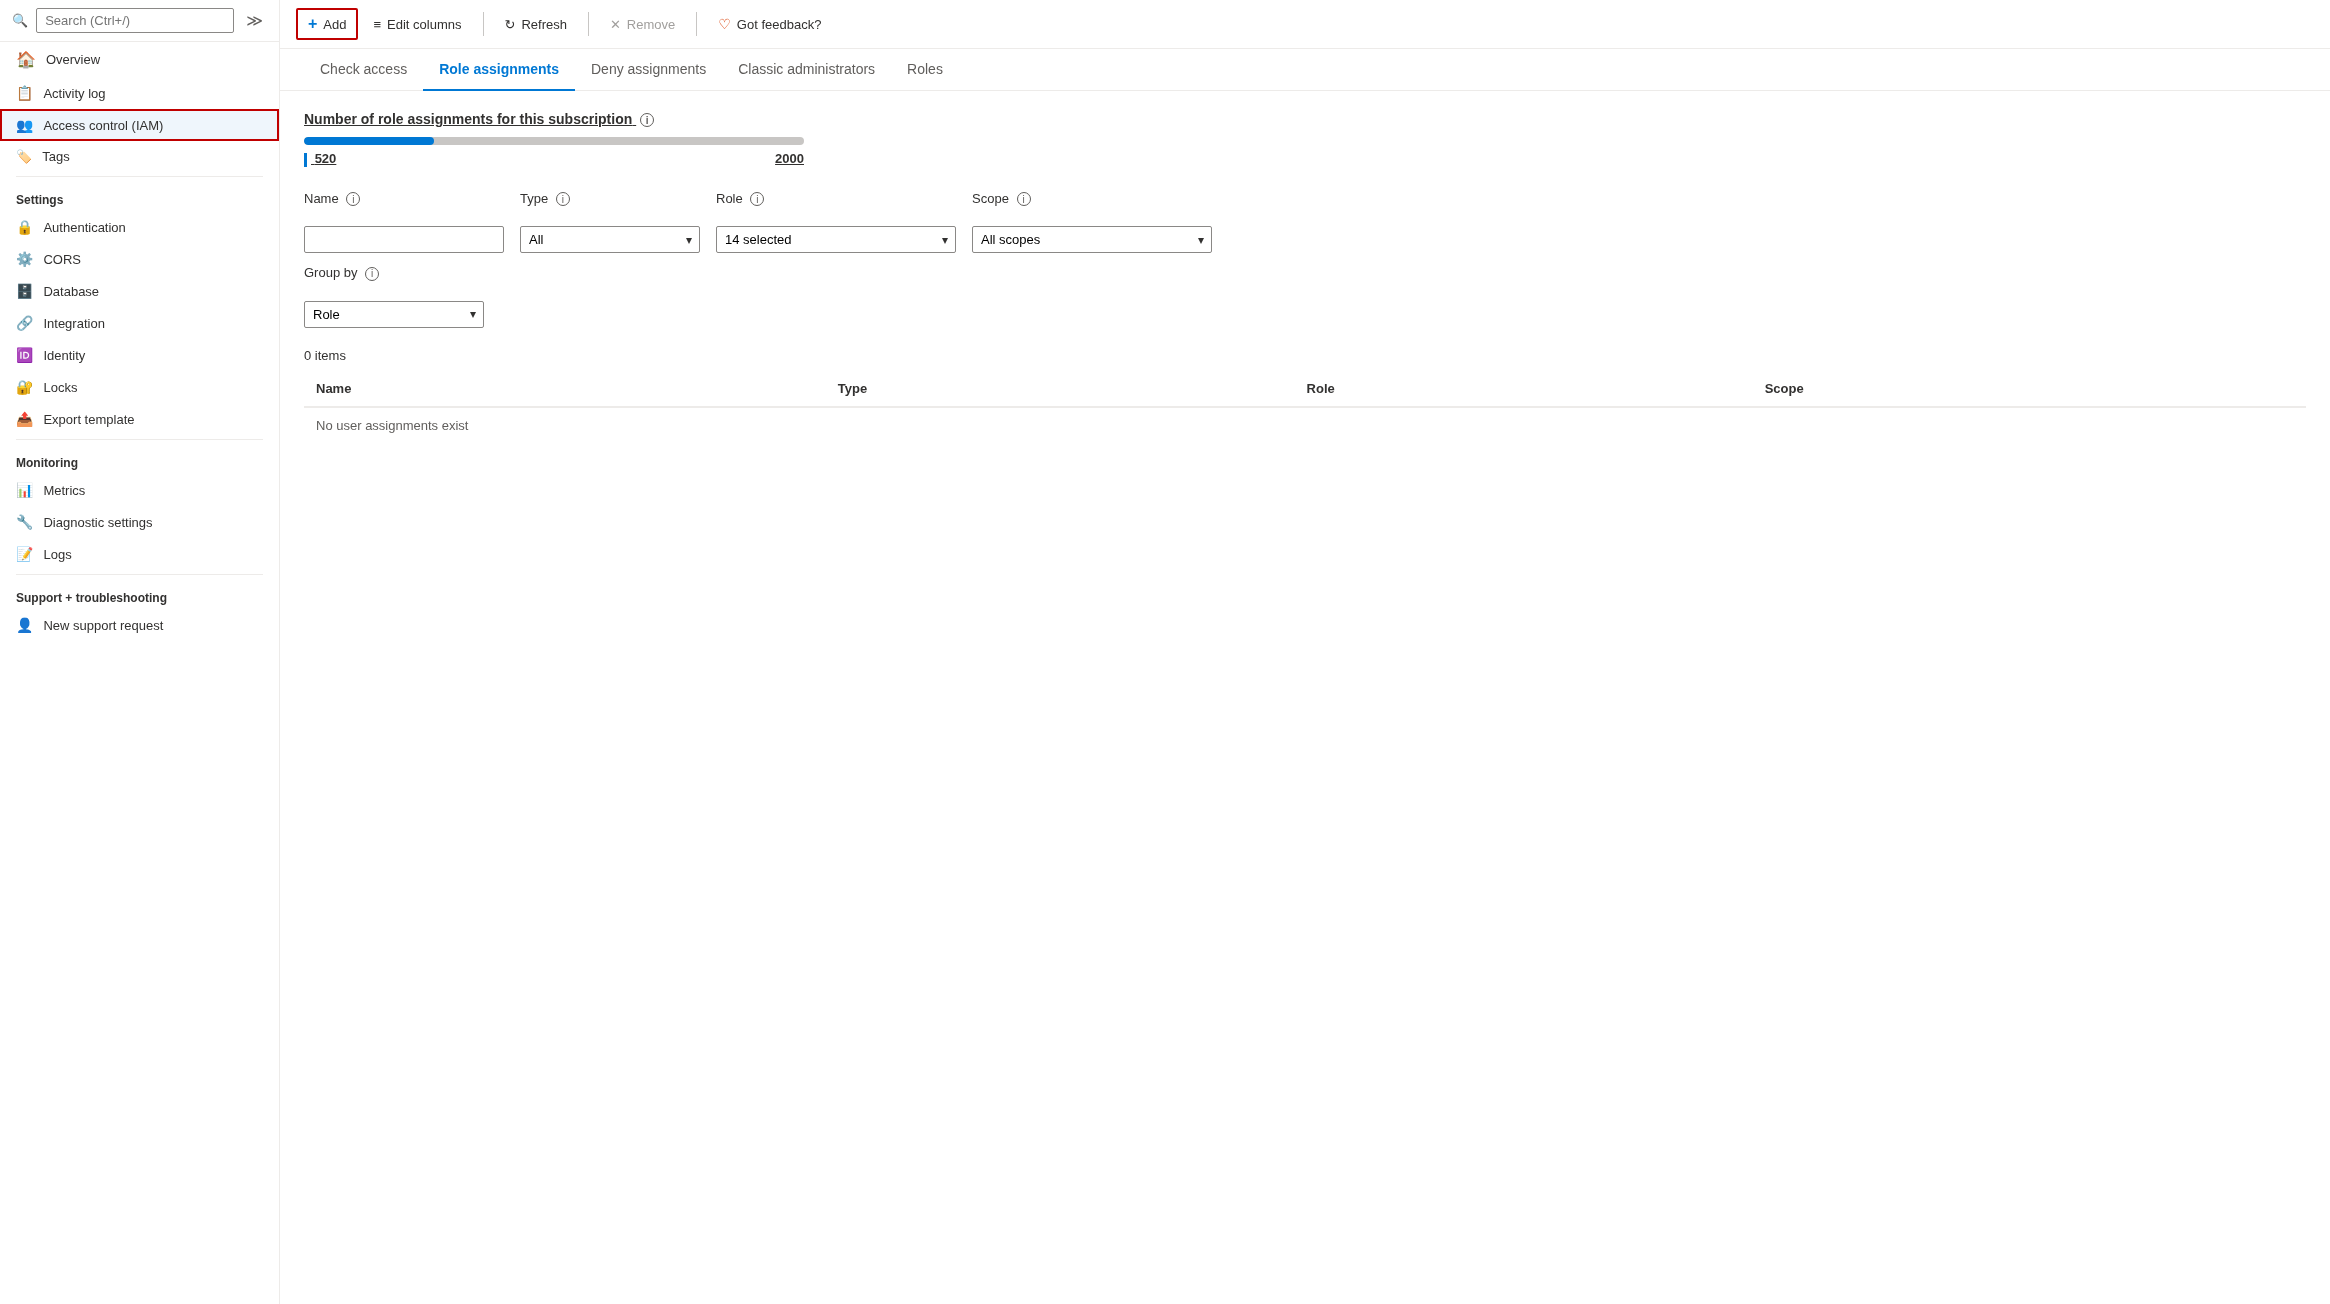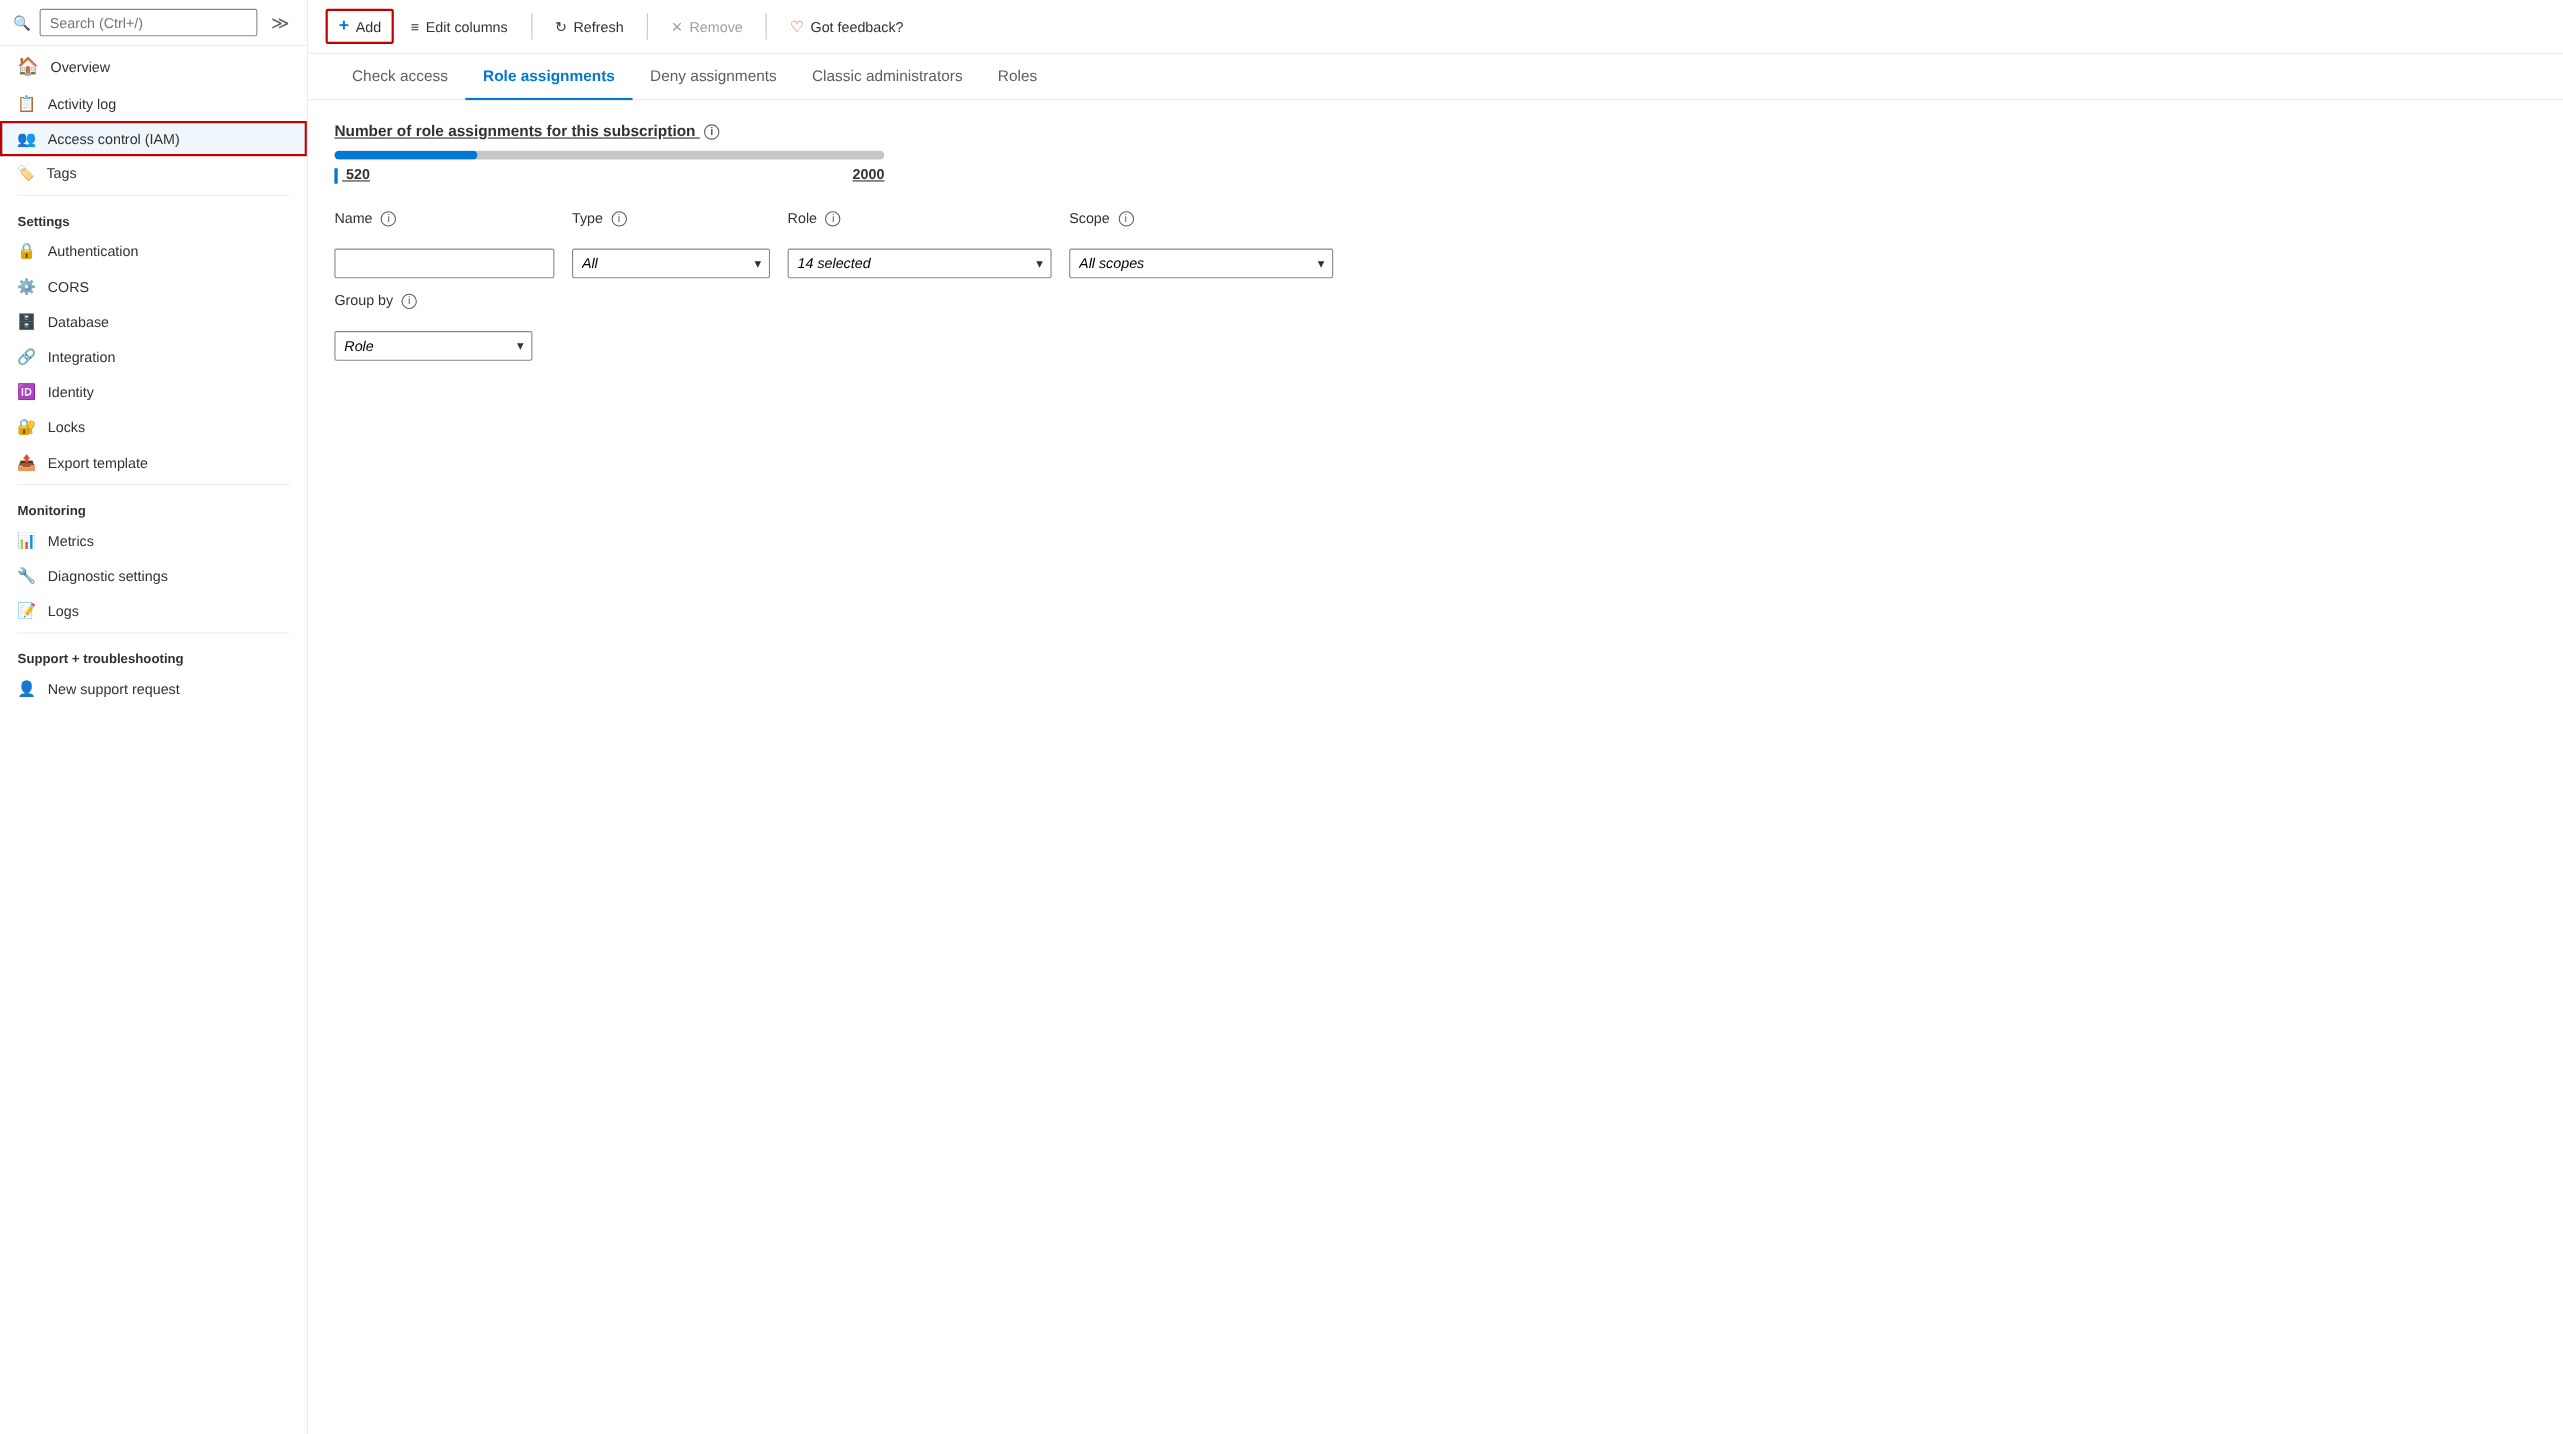--- a/index.html
+++ b/index.html
@@ -223,21 +223,20 @@
       border: 1px solid #8a8886;
       padding: 5px 12px 5px 8px;
       font-size: 13px;
       width: 180px;
       border-radius: 2px;
       appearance: none;
       -webkit-appearance: none;
       background: #fff;
       cursor: pointer;
       outline: none;
-      font-style: italic;
     }
     .filter-select-arrow {
       position: absolute;
       right: 8px;
       top: 50%;
       transform: translateY(-50%);
       pointer-events: none;
       font-size: 12px;
       color: #323130;
     }
@@ -491,15 +490,41 @@
           </label>
           <div class="filter-select-wrapper">
             <select class="filter-select">
               <option>Role</option>
             </select>
             <span class="filter-select-arrow">▾</span>
           </div>
         </div>
       </div>
 
+      <div style="margin-top: 20px;">
+        <div class="table-count">0 items</div>
+        <table class="data-table">
+          <thead>
+            <tr>
+              <th>
+                <span>Name</span>
+              </th>
+              <th>
+                <span>Type</span>
+              </th>
+              <th>
+                <span>Role</span>
+              </th>
+              <th>
+                <span>Scope</span>
+              </th>
+            </tr>
+          </thead>
+          <tbody>
+            <tr class="empty-row">
+              <td colspan="4">No user assignments exist</td>
+            </tr>
+          </tbody>
+        </table>
+      </div>
     </div>
   </div>
 </div>
 
 </body></html>

